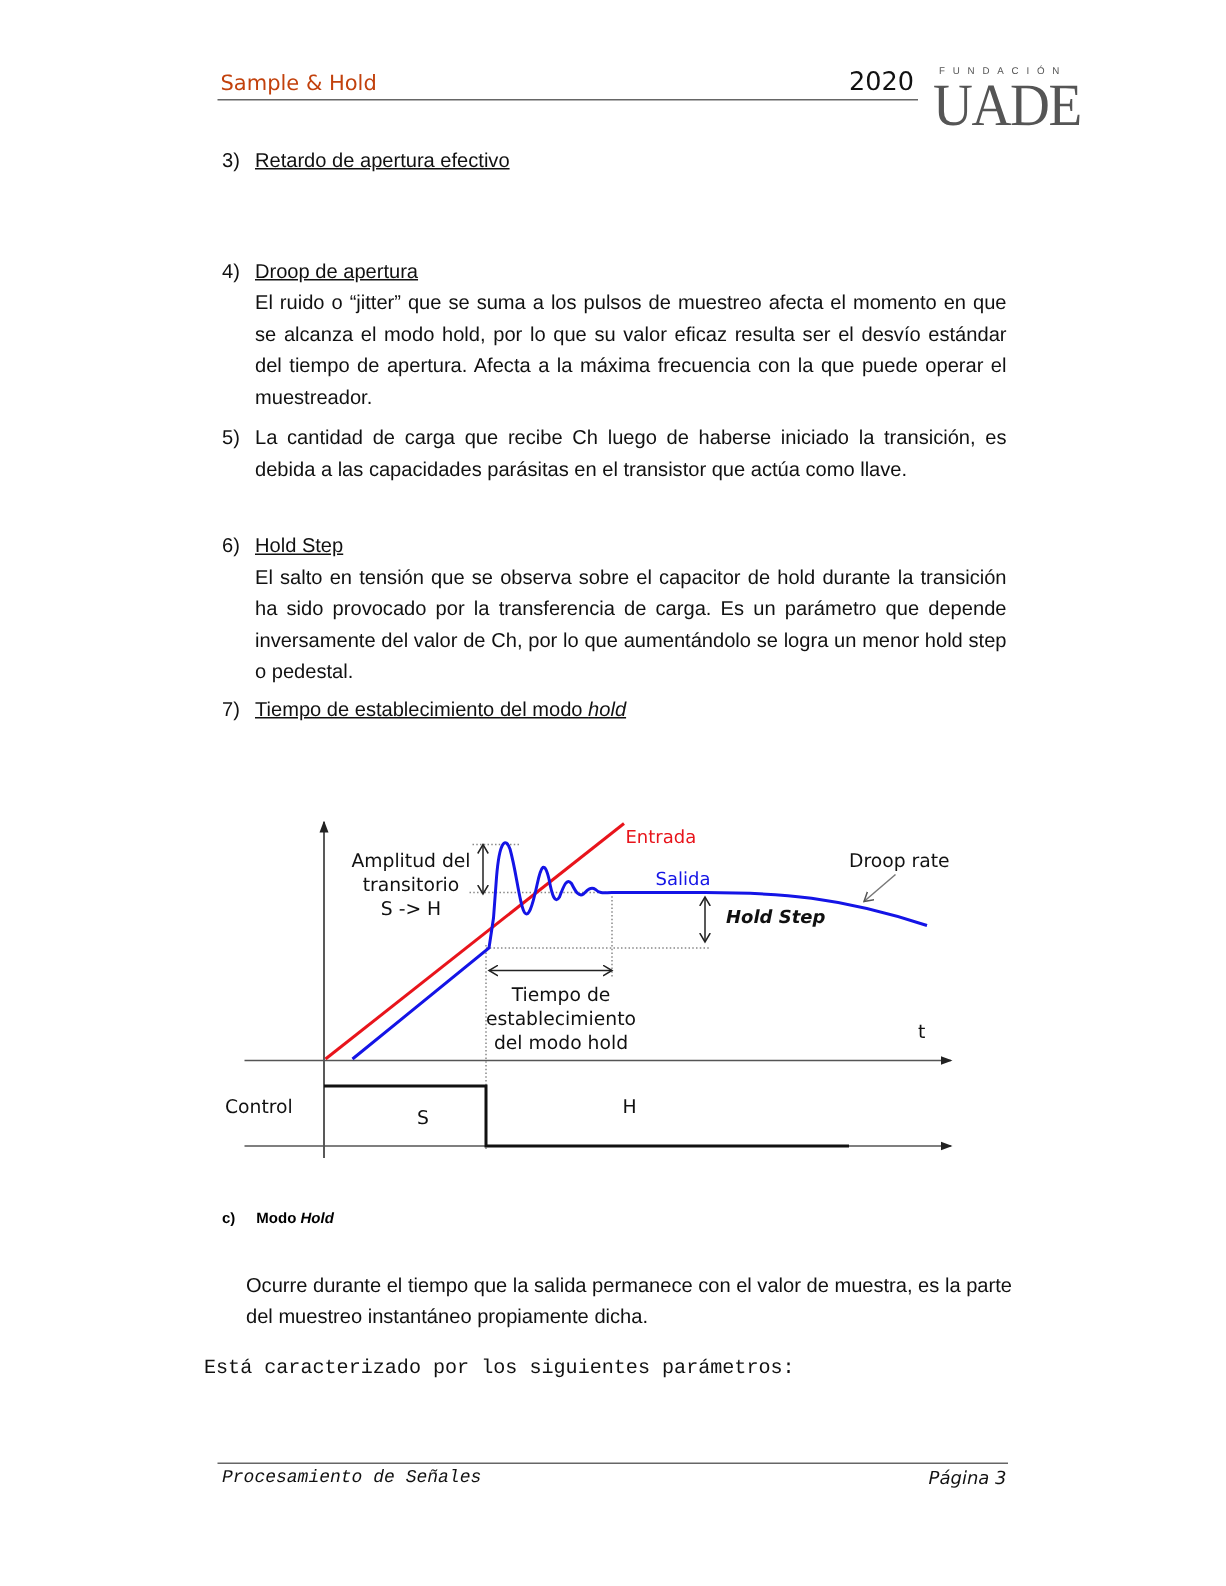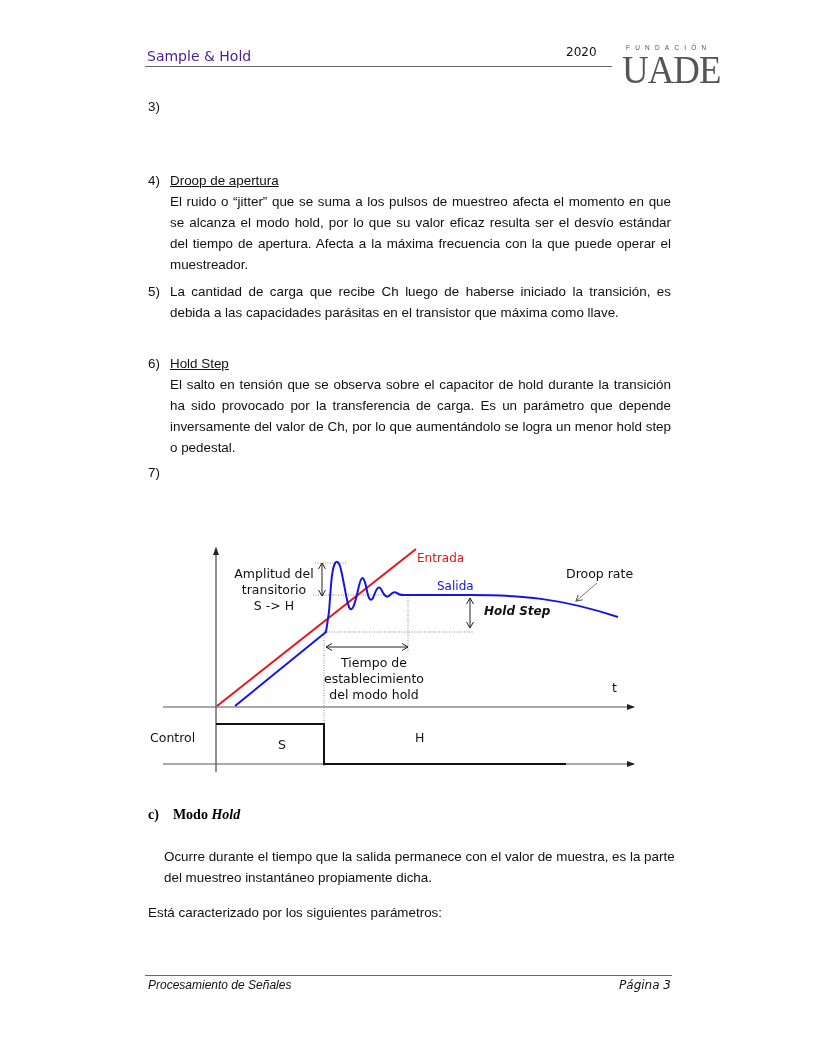--- a/index.html
+++ b/index.html
@@ -1,75 +1,77 @@
 <!DOCTYPE html>
 <html><head>
   <meta charset="utf-8">
   <style>
     html, body { margin: 0; padding: 0; background: #ffffff; }
     body { width: 817px; height: 1057px; position: relative; overflow: hidden; color: #000; }
-    .hdr-title { position: absolute; left: 147px; top: 48px; font-family: "DejaVu Sans", sans-serif; font-size: 14px; color: #4c1d95; }
-    .hdr-year { position: absolute; left: 566px; top: 45px; font-family: "DejaVu Sans", sans-serif; font-size: 12px; color: #111; }
+    .hdr-title { position: absolute; left: 147px; top: 48px; font-family: "DejaVu Sans", sans-serif; font-size: 14px; color: #c2410c; }
+    .hdr-year { position: absolute; left: 566px; top: 45px; font-family: "DejaVu Sans", sans-serif; font-size: 17px; color: #111; }
     .hdr-rule { position: absolute; left: 145px; top: 66px; width: 467px; height: 1px; background: #666; }
     .logo { position: absolute; left: 622px; top: 44px; width: 92px; height: 42px; }
     .logo .small { position: absolute; top: 0; left: 4px; width: 88px; font-family: "Liberation Sans", sans-serif; font-size: 6.5px; letter-spacing: 5.2px; color: #555; }
     .logo .big { position: absolute; top: 6px; left: 0; font-family: "Liberation Serif", serif; font-size: 40px; line-height: 40px; color: #555; letter-spacing: -1px; transform: scaleX(0.92); transform-origin: left top; }
 
     .body-text { font-family: "Liberation Sans", sans-serif; font-size: 13.4px; line-height: 21px; color: #111; }
     .item { position: absolute; left: 148px; width: 523px; }
     .item .num { position: absolute; left: 0; top: 0; }
     .item .head { margin-left: 22px; text-decoration: underline; }
     .item .para { margin-left: 22px; text-align: justify; }
 
     .diagram { position: absolute; left: 140px; top: 535px; width: 520px; height: 245px; }
 
-    .sec-c { position: absolute; left: 148px; top: 807px; font-family: Liberation Serif, serif; font-size: 14px; font-weight: bold; }
+    .sec-c { position: absolute; left: 148px; top: 807px; font-family: Liberation Sans, sans-serif; font-size: 10px; font-weight: bold; }
     .sec-c .lbl { margin-right: 14px; }
     .p-hold { position: absolute; left: 164px; top: 846px; width: 520px; }
-    .p-params { position: absolute; left: 148px; top: 902px; width: 520px; }
+    .p-params { position: absolute; left: 136px; top: 902px; width: 520px; font-family: Liberation Mono, monospace; }
 
     .ftr-rule { position: absolute; left: 145px; top: 975px; width: 527px; height: 1px; background: #666; }
-    .ftr-left { position: absolute; left: 148px; top: 978px; font-family: Liberation Sans, sans-serif; font-style: italic; font-size: 12px; color: #111; text-align: center; }
+    .ftr-left { position: absolute; left: 148px; top: 978px; font-family: Liberation Mono, monospace; font-style: italic; font-size: 12px; color: #111; text-align: center; }
     .ftr-right { position: absolute; right: 146px; top: 978px; font-family: "DejaVu Sans", sans-serif; font-style: italic; font-size: 12px; color: #111; text-align: center; }
     svg text { font-family: "DejaVu Sans", sans-serif; }
   </style>
 </head>
 <body>
 
 <div class="hdr-title">Sample &amp; Hold</div>
 <div class="hdr-year">2020</div>
 <div class="hdr-rule"></div>
 <div class="logo">
   <div class="small">FUNDACIÓN</div>
   <div class="big">UADE</div>
 </div>
 
 <div class="item body-text" style="top:96px;">
   <span class="num">3)</span>
+  <div class="head">Retardo de apertura efectivo</div>
 </div>
 
 <div class="item body-text" style="top:170px;">
   <span class="num">4)</span>
   <div class="head">Droop de apertura</div>
   <div class="para">El ruido o “jitter” que se suma a los pulsos de muestreo afecta el momento en que se alcanza el modo hold, por lo que su valor eficaz resulta ser el desvío estándar del tiempo de apertura. Afecta a la máxima frecuencia con la que puede operar el muestreador.</div>
 </div>
 
 <div class="item body-text" style="top:281px;">
   <span class="num">5)</span>
-  <div class="para">La cantidad de carga que recibe Ch luego de haberse iniciado la transición, es debida a las capacidades parásitas en el transistor que máxima como llave.</div>
+  <div class="para">La cantidad de carga que recibe Ch luego de haberse iniciado la transición, es debida a las capacidades parásitas en el transistor que actúa como llave.</div>
 </div>
 
 <div class="item body-text" style="top:353px;">
   <span class="num">6)</span>
   <div class="head">Hold Step</div>
   <div class="para">El salto en tensión que se observa sobre el capacitor de hold durante la transición ha sido provocado por la transferencia de carga. Es un parámetro que depende inversamente del valor de Ch, por lo que aumentándolo se logra un menor hold step o pedestal.</div>
 </div>
 
 <div class="item body-text" style="top:462px;">
   <span class="num">7)</span>
+  <div class="head"><span>Tiempo de establecimiento del modo </span><i>hold</i></div>
 </div>
 
 <svg class="diagram" viewBox="140 535 520 245" width="520" height="245">
   <defs>
     <marker id="arrHead" markerWidth="8" markerHeight="8" refX="7" refY="4" orient="auto" markerUnits="userSpaceOnUse">
       <path d="M0,1 L8,4 L0,7 Z" fill="#222"></path>
     </marker>
     <marker id="openHeadEnd" markerWidth="8" markerHeight="8" refX="6" refY="4" orient="auto" markerUnits="userSpaceOnUse">
       <path d="M0,0.5 L6,4 L0,7.5" fill="none" stroke="#222" stroke-width="1"></path>
     </marker>

